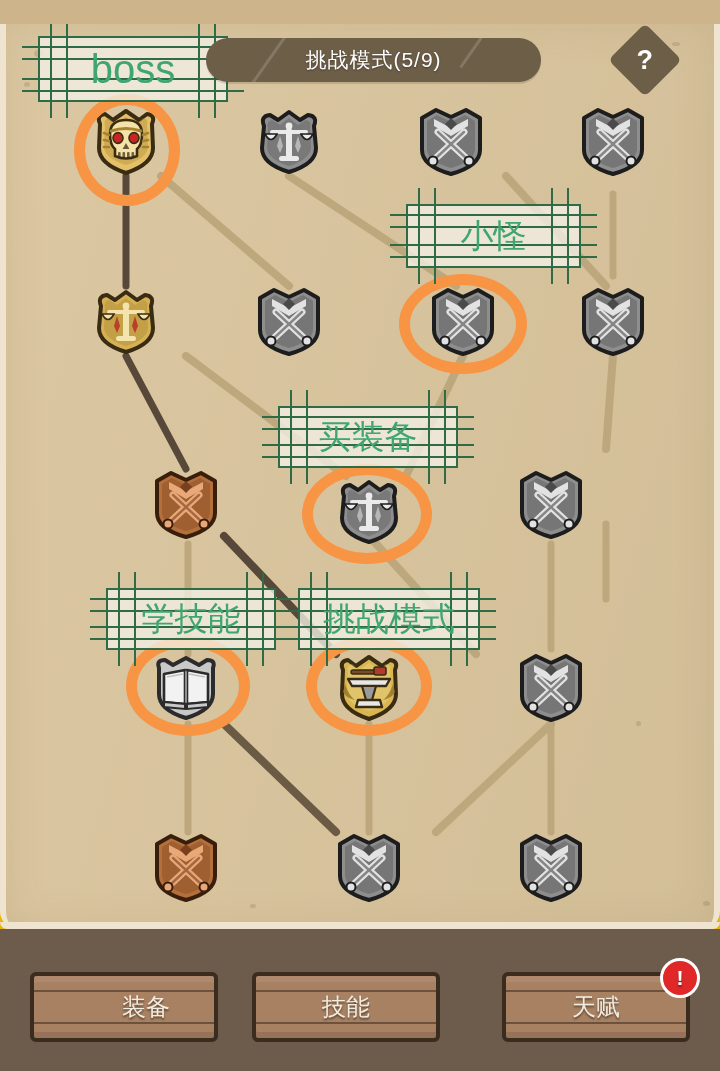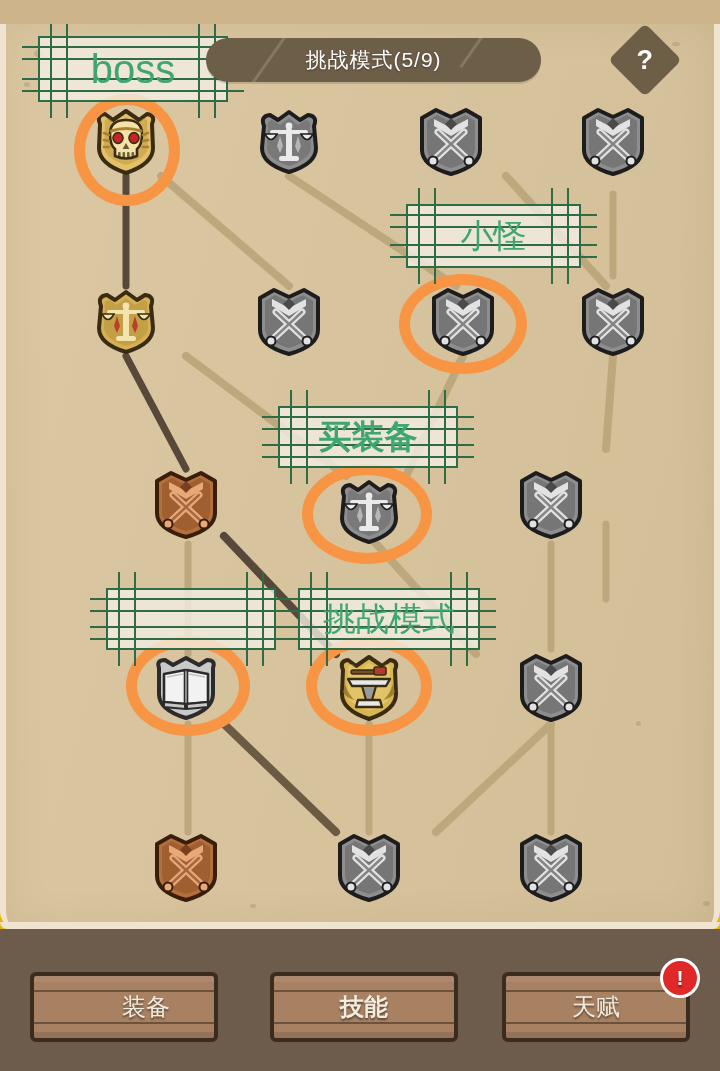--- a/index.html
+++ b/index.html
@@ -67,21 +67,21 @@
       background:#a88162;border:4px solid #3a2c1f;border-radius:6px;
       box-sizing:border-box;display:flex;align-items:center;justify-content:center;
       color:#f2ecdf;font-size:24px;cursor:pointer;
       text-shadow:0 2px 2px rgba(0,0,0,.45);
       box-shadow:inset 0 6px 0 rgba(255,255,255,.07), inset 0 -6px 0 rgba(0,0,0,.10);}
   .wbtn:before,.wbtn:after{content:"";position:absolute;background:rgba(58,44,31,.55);}
   .wbtn:before{left:0;top:14px;width:100%;height:2px;}
   .wbtn:after{left:0;bottom:14px;width:100%;height:2px;}
   .wbtn .lbl{position:relative;z-index:2;}
   #btn-equip{left:30px;padding-left:44px;}
-  #btn-skill{left:270px;font-weight:bold;}
+  #btn-skill{left:252px;}
   #btn-talent{left:502px;}
   #talent-badge{position:absolute;right:-14px;top:-18px;width:34px;height:34px;
       background:#e02828;border:3px solid #fff;border-radius:50%;
       display:flex;align-items:center;justify-content:center;
       color:#fff;font-size:21px;font-weight:bold;z-index:3;}
 </style>
 </head>
 <body>
 
 <div id="app">
@@ -503,31 +503,32 @@
         </div>
         <div class="anno" style="left: 272px; top: 382px; width: 180px; height: 62px;">
           <span class="tk v" style="left: 10px;"></span>
           <span class="tk v" style="left: 26px;"></span>
           <span class="tk v" style="right: 10px;"></span>
           <span class="tk v" style="right: 26px;"></span>
           <span class="tk h" style="top: 8px;"></span>
           <span class="tk h" style="top: 20px;"></span>
           <span class="tk h" style="bottom: 8px;"></span>
           <span class="tk h" style="bottom: 20px;"></span>
-          <span style="position: relative; z-index: 2; font-weight: bold;">买装备</span>
+          <span style="position: relative; z-index: 2;">买装备</span>
         </div>
         <div class="anno" style="left: 100px; top: 564px; width: 170px; height: 62px;">
           <span class="tk v" style="left: 10px;"></span>
           <span class="tk v" style="left: 26px;"></span>
           <span class="tk v" style="right: 10px;"></span>
           <span class="tk v" style="right: 26px;"></span>
           <span class="tk h" style="top: 8px;"></span>
           <span class="tk h" style="top: 20px;"></span>
           <span class="tk h" style="bottom: 8px;"></span>
           <span class="tk h" style="bottom: 20px;"></span>
+          <span style="position: relative; z-index: 2;">学技能</span>
         </div>
         <div class="anno" style="left: 292px; top: 564px; width: 182px; height: 62px;">
           <span class="tk v" style="left: 10px;"></span>
           <span class="tk v" style="left: 26px;"></span>
           <span class="tk v" style="right: 10px;"></span>
           <span class="tk v" style="right: 26px;"></span>
           <span class="tk h" style="top: 8px;"></span>
           <span class="tk h" style="top: 20px;"></span>
           <span class="tk h" style="bottom: 8px;"></span>
           <span class="tk h" style="bottom: 20px;"></span>

